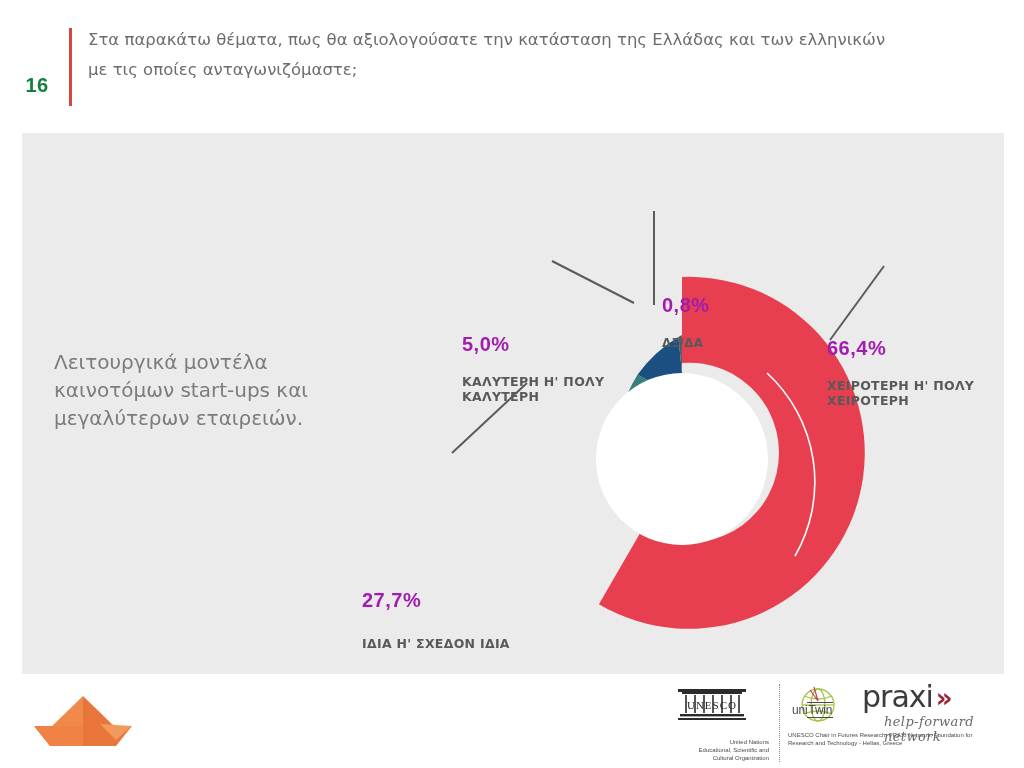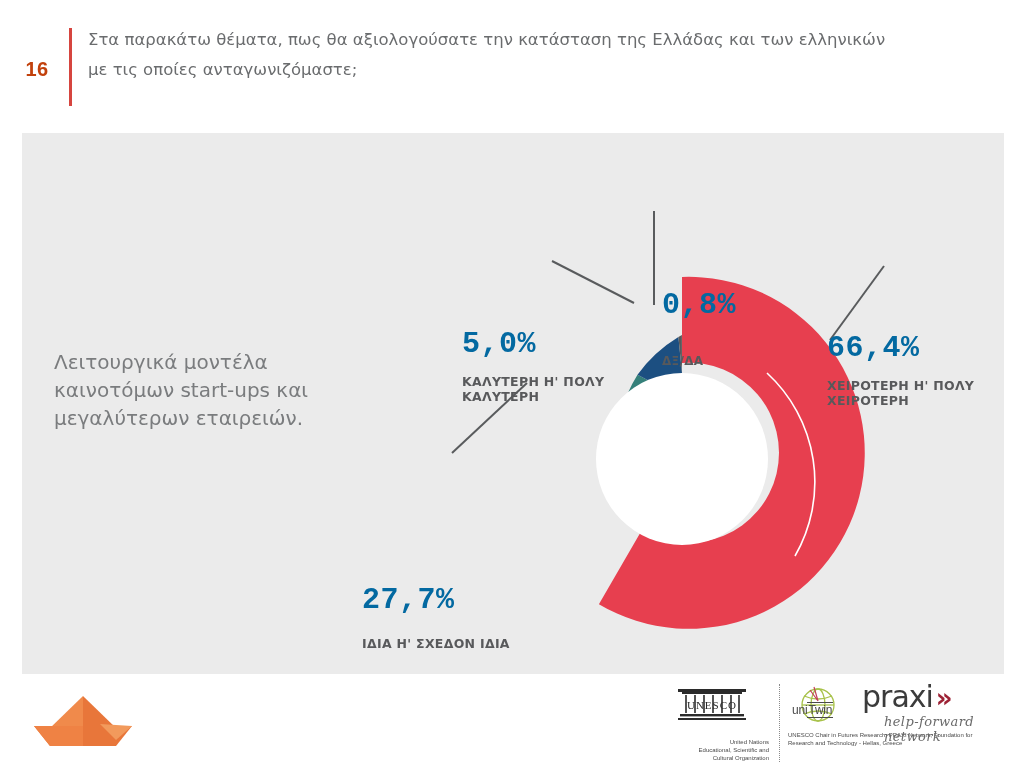--- a/index.html
+++ b/index.html
@@ -18,24 +18,24 @@
   
   #header {
     position: absolute;
     left: 0; top: 0;
     width: 1024px;
     height: 120px;
   }
   #slide-number {
     position: absolute;
     left: 14px;
-    top: 58px;
+    top: 74px;
     width: 46px;
     text-align: center;
-    color: #c2410c;
+    color: #15803d;
     font-size: 20px;
     font-weight: bold;
     font-family: "Liberation Sans", sans-serif;
     letter-spacing: 0.5px;
   }
   #header-rule {
     position: absolute;
     left: 69px;
     top: 28px;
     width: 3px;
@@ -83,42 +83,42 @@
     left: 460px;
     top: 120px;
     width: 420px;
     height: 420px;
   }
   #donut-svg { display: block; }
 
   
   .callout { position: absolute; }
   .callout .pct {
-    font-family: Liberation Mono, monospace;
+    font-family: Liberation Sans, sans-serif;
     font-weight: bold;
-    color: #0369a1;
-    font-size: 30px;
+    color: #a21caf;
+    font-size: 20px;
     line-height: 34px;
     letter-spacing: 0.5px;
     white-space: nowrap;
   }
   .callout .cat {
     font-family: "DejaVu Sans", sans-serif;
     font-weight: bold;
     color: #58595b;
     font-size: 12.5px;
     line-height: 15px;
     letter-spacing: 0.3px;
     margin-top: 13px;
   }
   .callout .cat div { white-space: nowrap; }
 
   #callout-better   { left: 440px; top: 194px; text-align: left; }
   #callout-dk       { left: 640px; top: 155px; text-align: left; }
-  #callout-dk .cat  { font-size: 12px; margin-top: 32px; }
+  #callout-dk .cat  { font-size: 12px; margin-top: 14px; }
   #callout-worse    { left: 805px; top: 198px; text-align: left; }
   #callout-same     { left: 340px; top: 450px; text-align: left; }
   #callout-same .cat{ margin-top: 19px; }
 
   
   #leaders {
     position: absolute;
     left: 0; top: 0;
     width: 982px; height: 541px;
     pointer-events: none;

